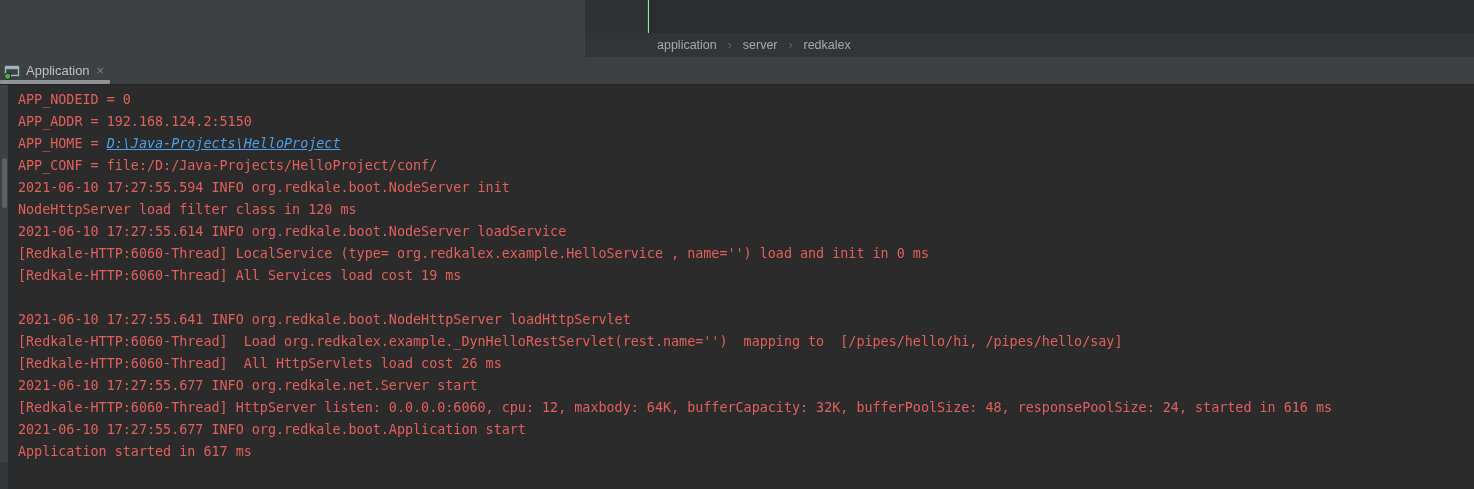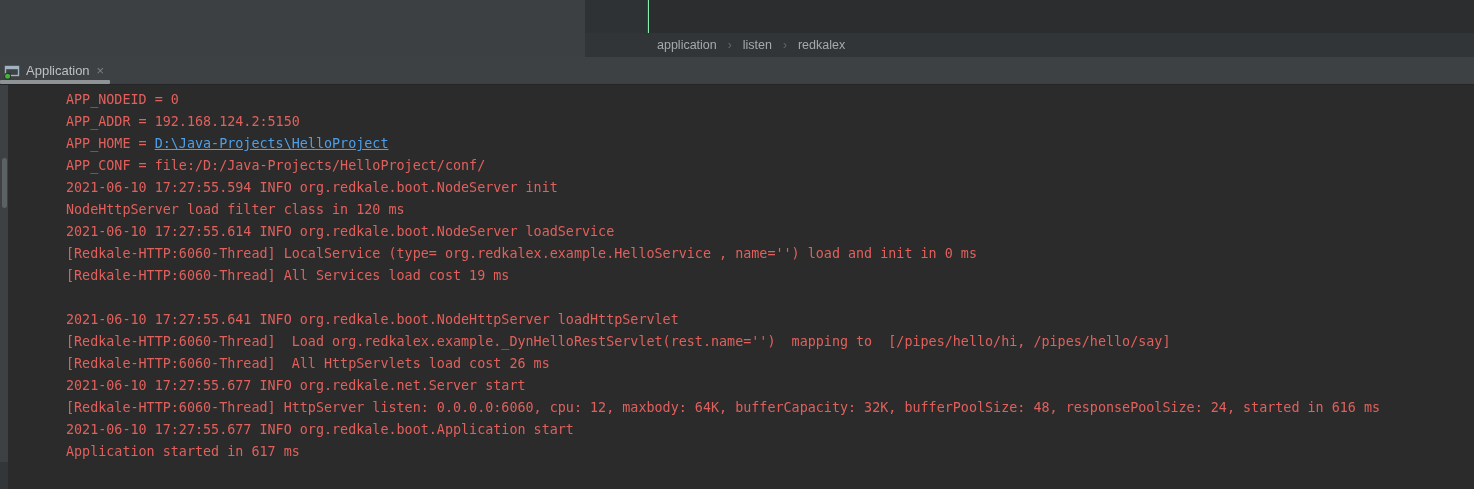--- a/index.html
+++ b/index.html
@@ -78,40 +78,41 @@
   }
   .console-lines{
     position:absolute;left:18px;top:4px;right:0;
     font-family:"DejaVu Sans Mono","Liberation Mono",monospace;
     font-size:13.4px;
     line-height:22px;
     white-space:pre;
     color:var(--err,#e0605c);
   }
   .console-line{min-height:22px;}
-  .seg-err{color:var(--err,#e0605c);margin-left:48px;}
+  .seg-err{color:var(--err,#e0605c);}
   .seg-link{
     color:var(--link,#4f9fe8);
     text-decoration:underline;
     cursor:pointer;
+    font-style:italic;
   }
 </style>
 </head>
 <body>
 
 <div id="screen">
 
   <div class="editor-pane"></div>
   <div class="top-dark-a"></div>
   <div class="top-dark-b"></div>
 
   <div class="breadcrumb-bar" id="breadcrumb-bar">
       <span class="breadcrumb-item">application</span>
       <span class="breadcrumb-sep">›</span>
-      <span class="breadcrumb-item">listen</span>
+      <span class="breadcrumb-item">server</span>
       <span class="breadcrumb-sep">›</span>
       <span class="breadcrumb-item">redkalex</span>
     </div>
 
   <div class="tab-bar">
     <div class="tab">
       <svg class="tab-icon" viewBox="0 0 18 16">
         <rect x="2.5" y="2.5" width="13" height="9" fill="none" stroke="#9fb3c0" stroke-width="1.4"></rect>
         <rect x="2" y="2" width="14" height="3.2" fill="#9fb3c0"></rect>
         <circle cx="4.6" cy="12.2" r="3.4" fill="#2b2b2b"></circle>

